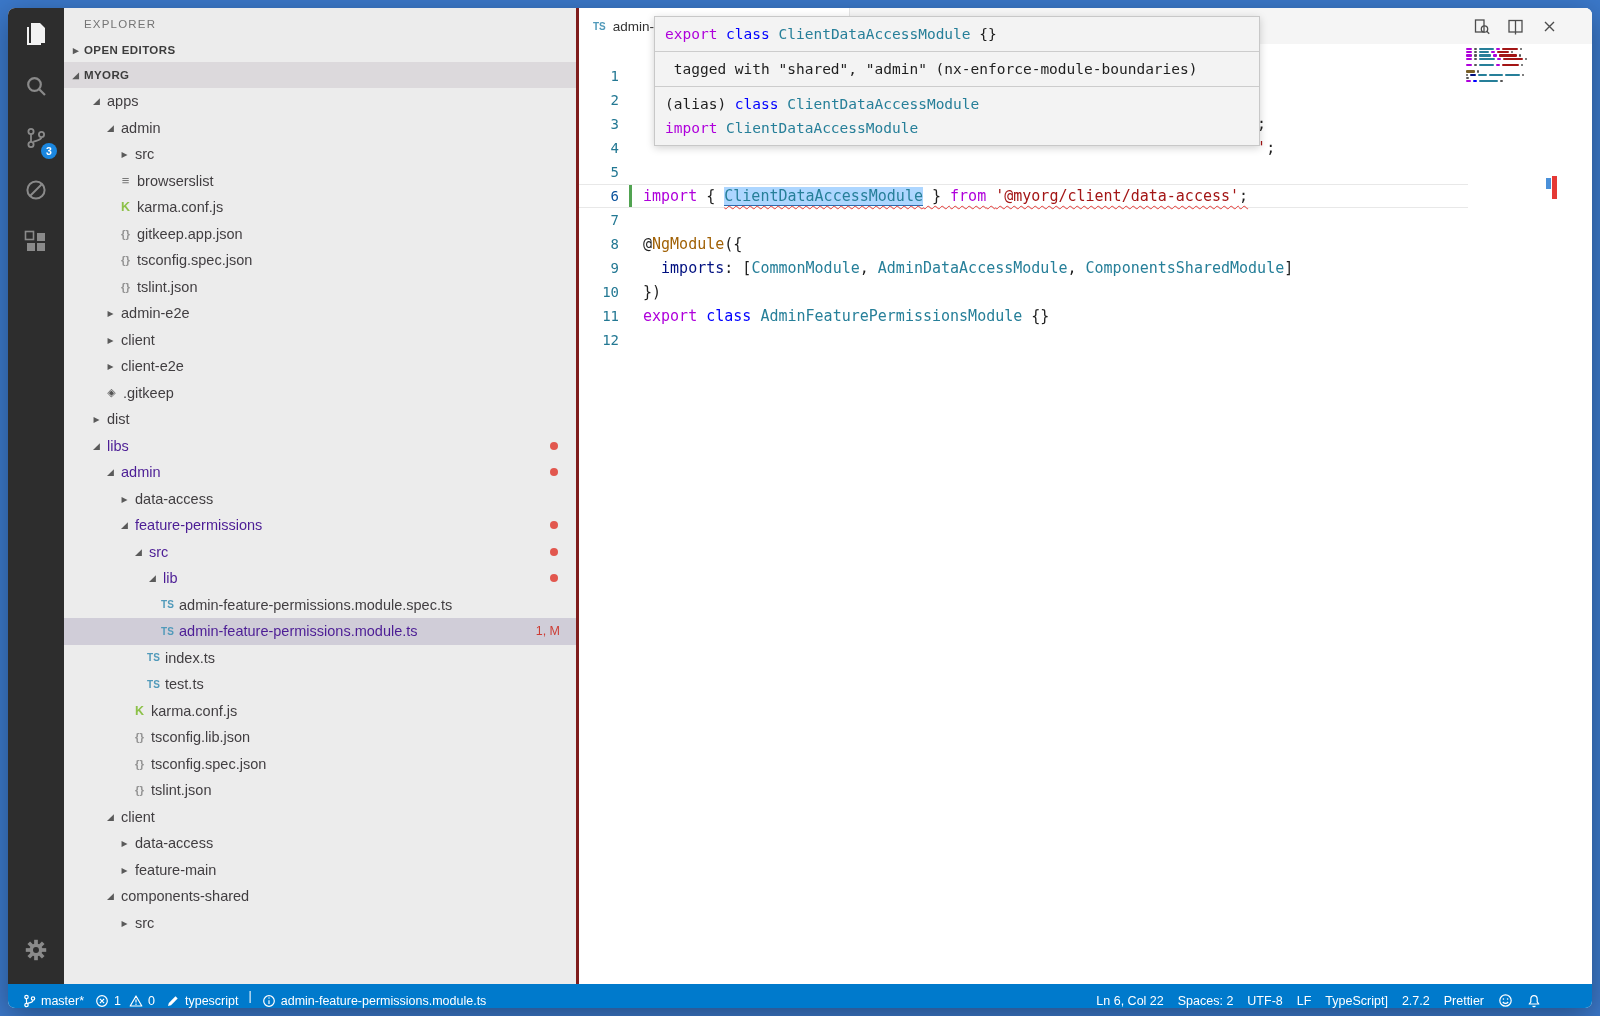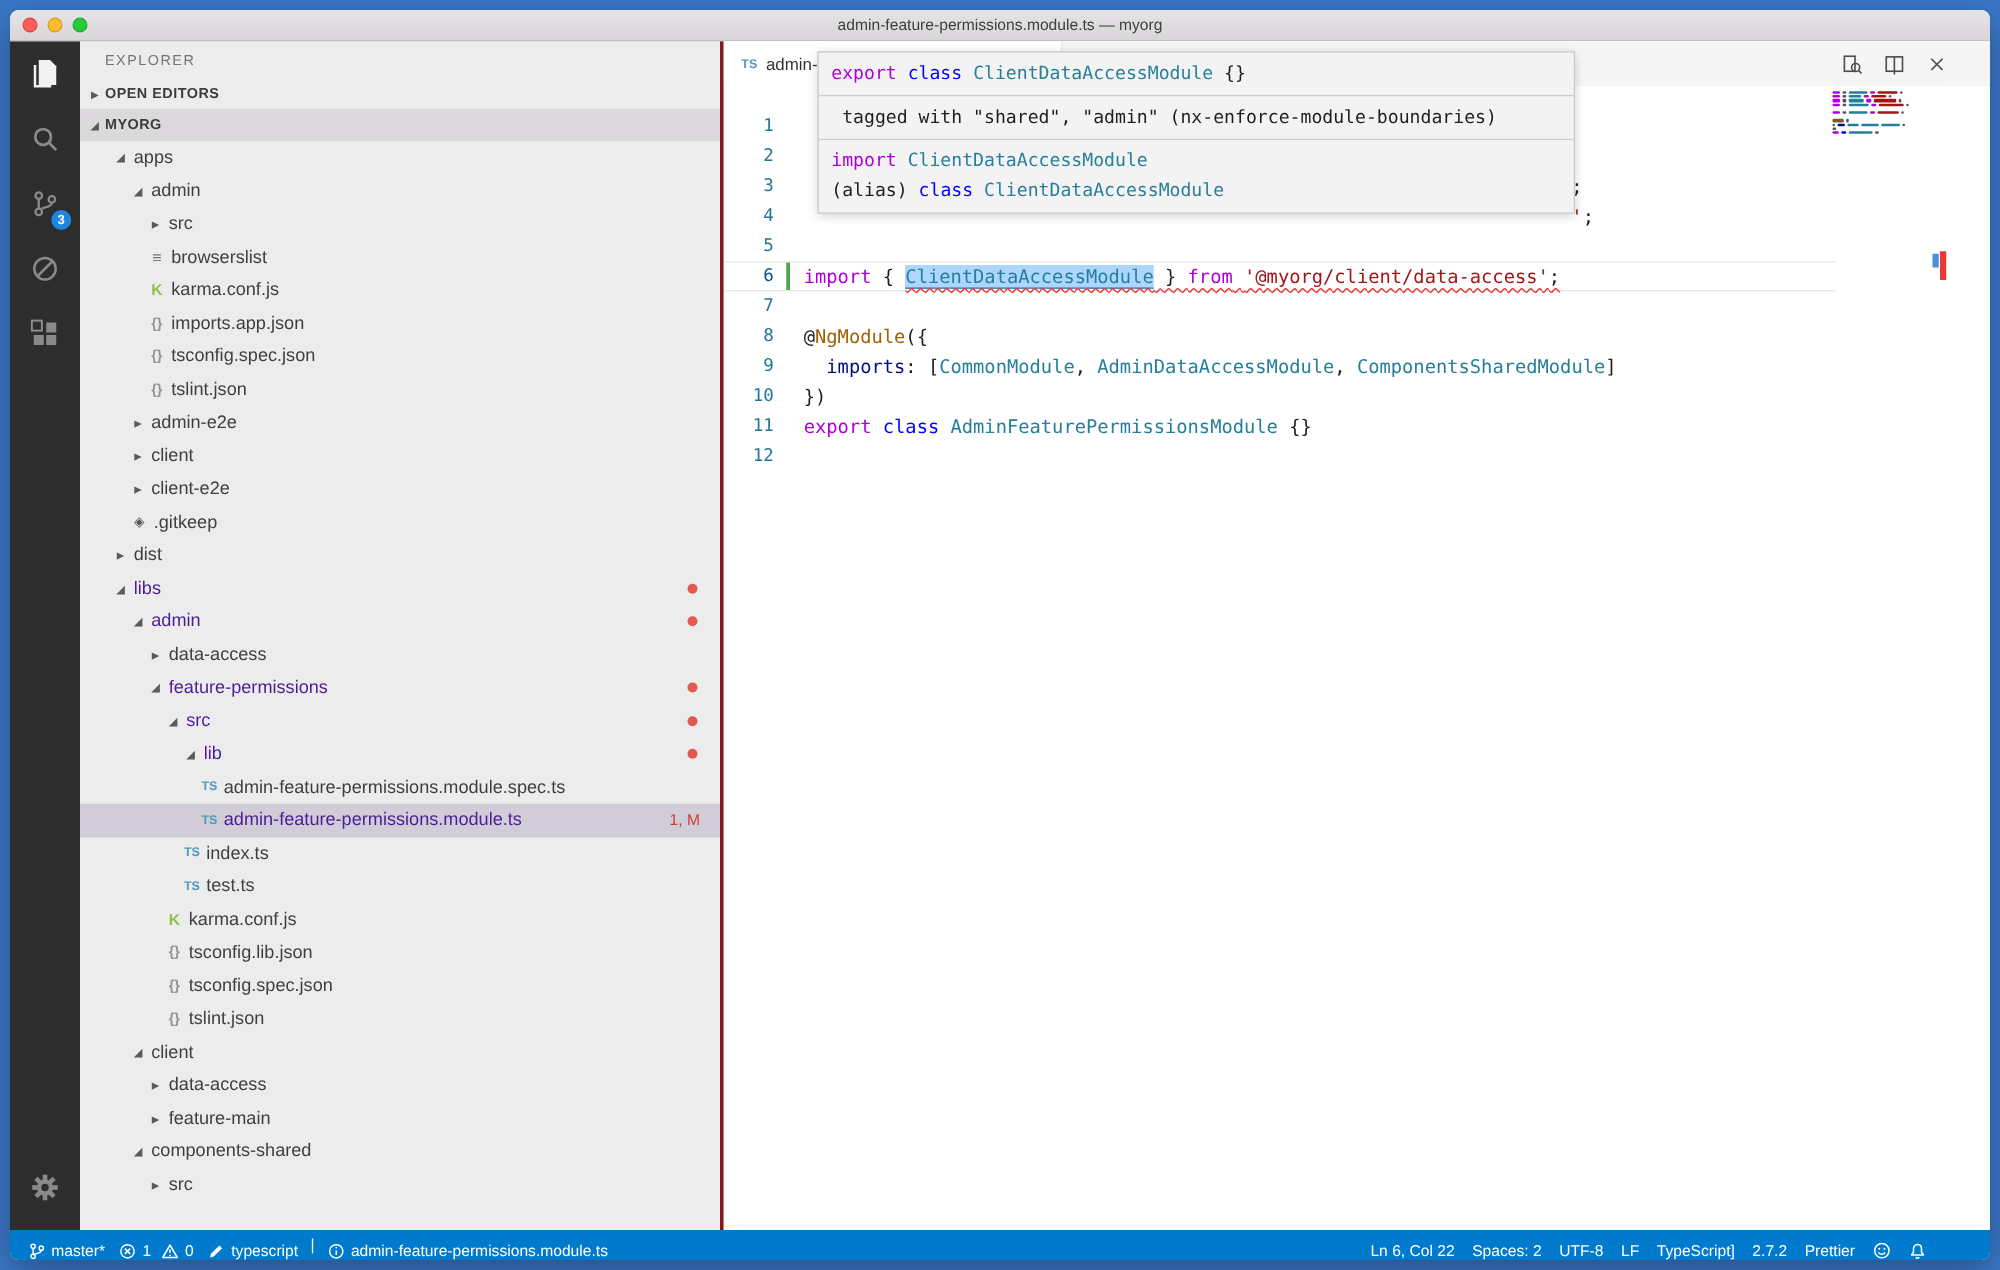--- a/index.html
+++ b/index.html
@@ -109,28 +109,20 @@
   .sb-item.tight{padding:0 4px;}
   .sb-sep{padding:0 3px;opacity:.95;}
   .ico{display:inline-flex;align-items:center;}
 </style>
 </head>
 <body>
 
 <div class="frame">
   <div class="window">
 
-    <div class="titlebar">
-      <div class="tl-group">
-        <span class="tl r"></span>
-        <span class="tl y"></span>
-        <span class="tl g"></span>
-      </div>
-      <span class="window-title">admin-feature-permissions.module.ts — myorg</span>
-    </div>
 
     <div class="body">
 
       <nav class="activitybar">
         <div id="ab-top">
             <div class="ab-item active">
               <span class="ico">
                 <svg width="26" height="26" viewBox="0 0 26 26">
                   <path fill="currentColor" d="M8 2h9l5 5v15H8z"></path>
                   <path fill="currentColor" d="M4 6h2v16h12v2H4z"></path>
@@ -226,21 +218,21 @@
               <span class="tlabel">browserslist</span>
               <span class="tspacer"></span>
             </div>
             <div class="trow" style="padding-left: 52px;">
               <span class="fi fi-karma">K</span>
               <span class="tlabel">karma.conf.js</span>
               <span class="tspacer"></span>
             </div>
             <div class="trow" style="padding-left: 52px;">
               <span class="fi fi-json">{}</span>
-              <span class="tlabel">imports.app.json</span>
+              <span class="tlabel">gitkeep.app.json</span>
               <span class="tspacer"></span>
             </div>
             <div class="trow" style="padding-left: 52px;">
               <span class="fi fi-json">{}</span>
               <span class="tlabel">tsconfig.spec.json</span>
               <span class="tspacer"></span>
             </div>
             <div class="trow" style="padding-left: 52px;">
               <span class="fi fi-json">{}</span>
               <span class="tlabel">tslint.json</span>
@@ -496,22 +488,22 @@
           </div>
 
         <div class="hover-popup" id="hover-popup">
             <div class="pp-sec">
               <div class="pp-line"><span class="tk-kw">export </span><span class="tk-st">class </span><span class="tk-ty">ClientDataAccessModule </span><span class="tk-df">{}</span></div>
             </div>
             <div class="pp-sec">
               <div class="pp-line"><span class="tk-df"> tagged with "shared", "admin" (nx-enforce-module-boundaries)</span></div>
             </div>
             <div class="pp-sec">
+              <div class="pp-line"><span class="tk-df">(alias) </span><span class="tk-st">class </span><span class="tk-ty">ClientDataAccessModule</span></div>
               <div class="pp-line"><span class="tk-kw">import </span><span class="tk-ty">ClientDataAccessModule</span></div>
-              <div class="pp-line"><span class="tk-df">(alias) </span><span class="tk-st">class </span><span class="tk-ty">ClientDataAccessModule</span></div>
             </div>
           </div>
       </main>
     </div>
 
     <footer class="statusbar">
       <div class="sb-left" id="sb-left">
           <div class="sb-item">
             <span class="ico">
               <svg width="13" height="14" viewBox="0 0 13 14" fill="none" stroke="currentColor" stroke-width="1.2">

